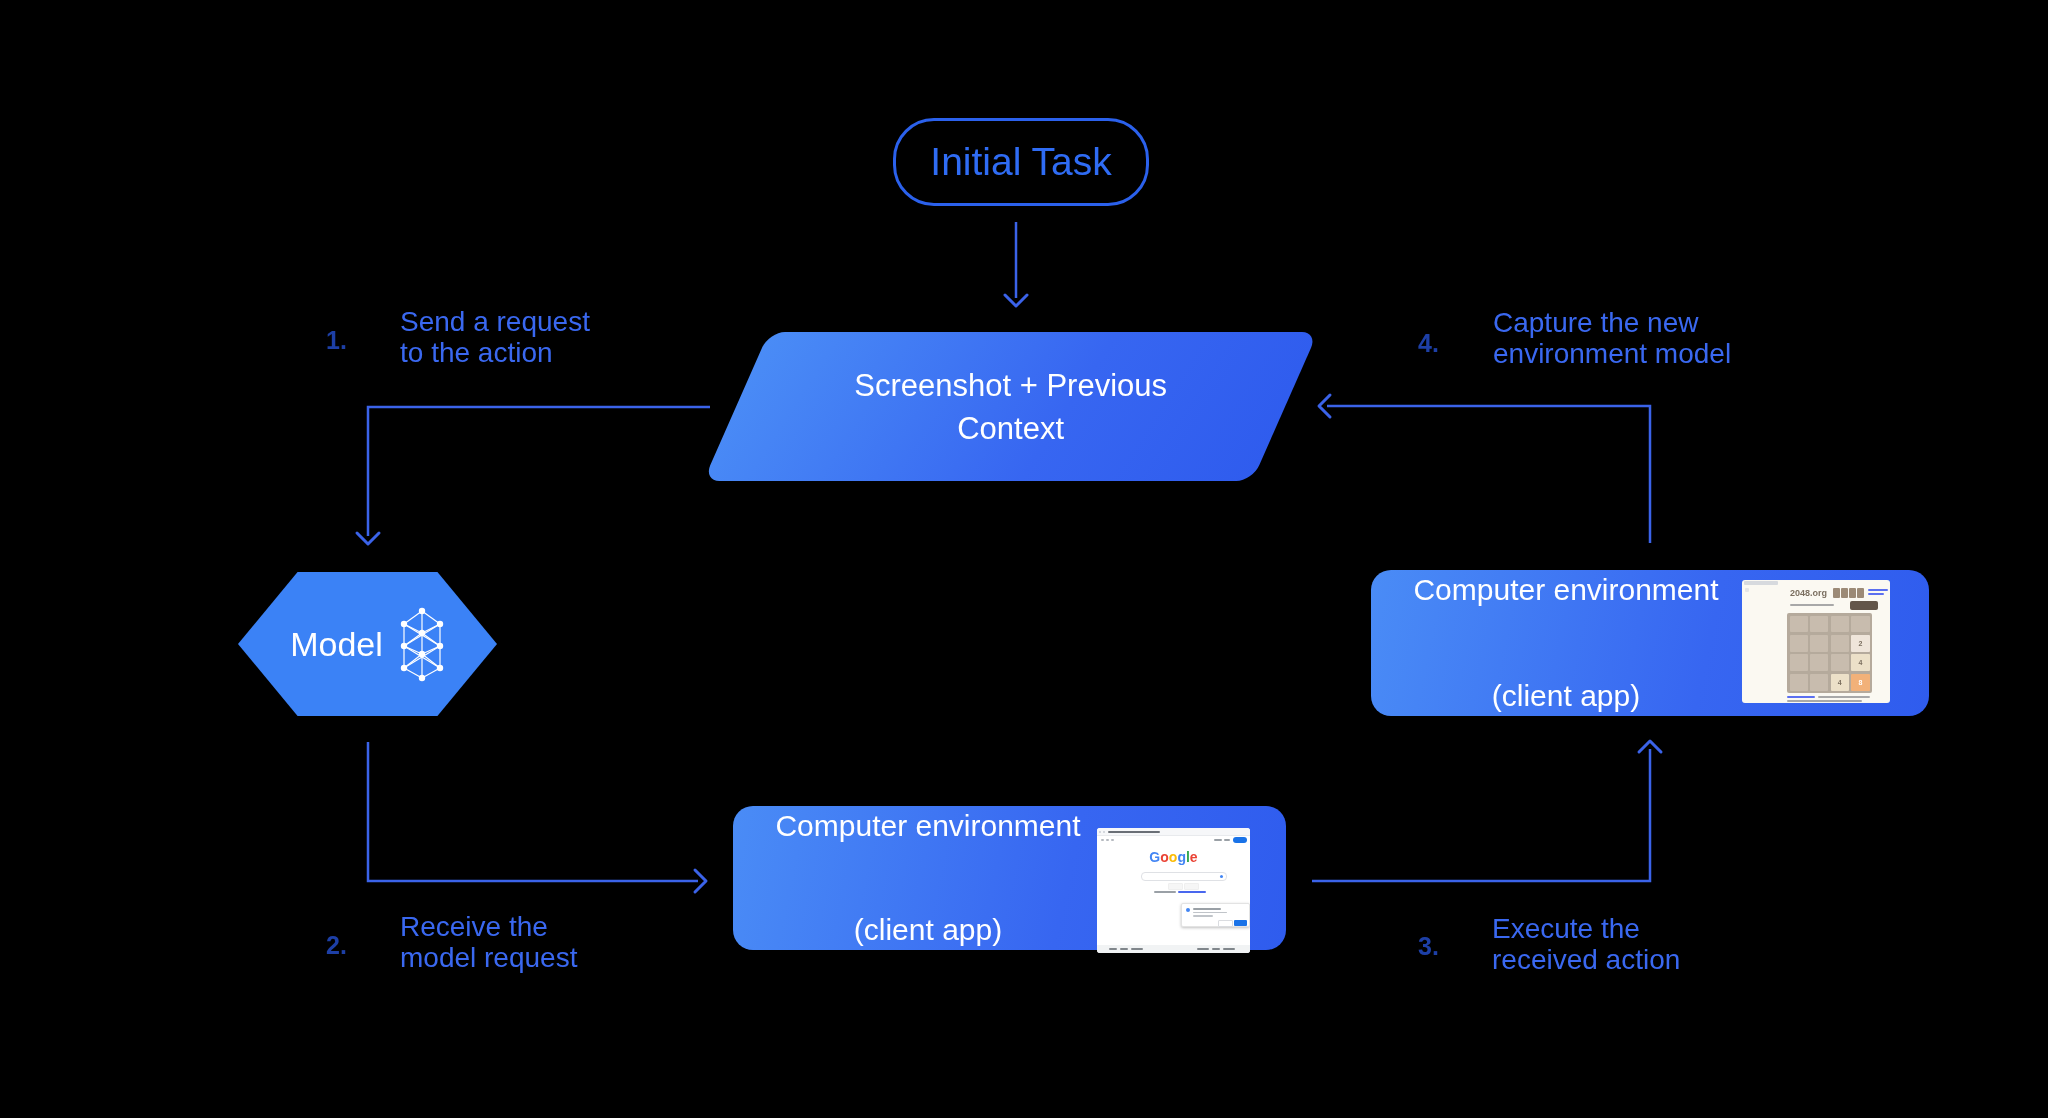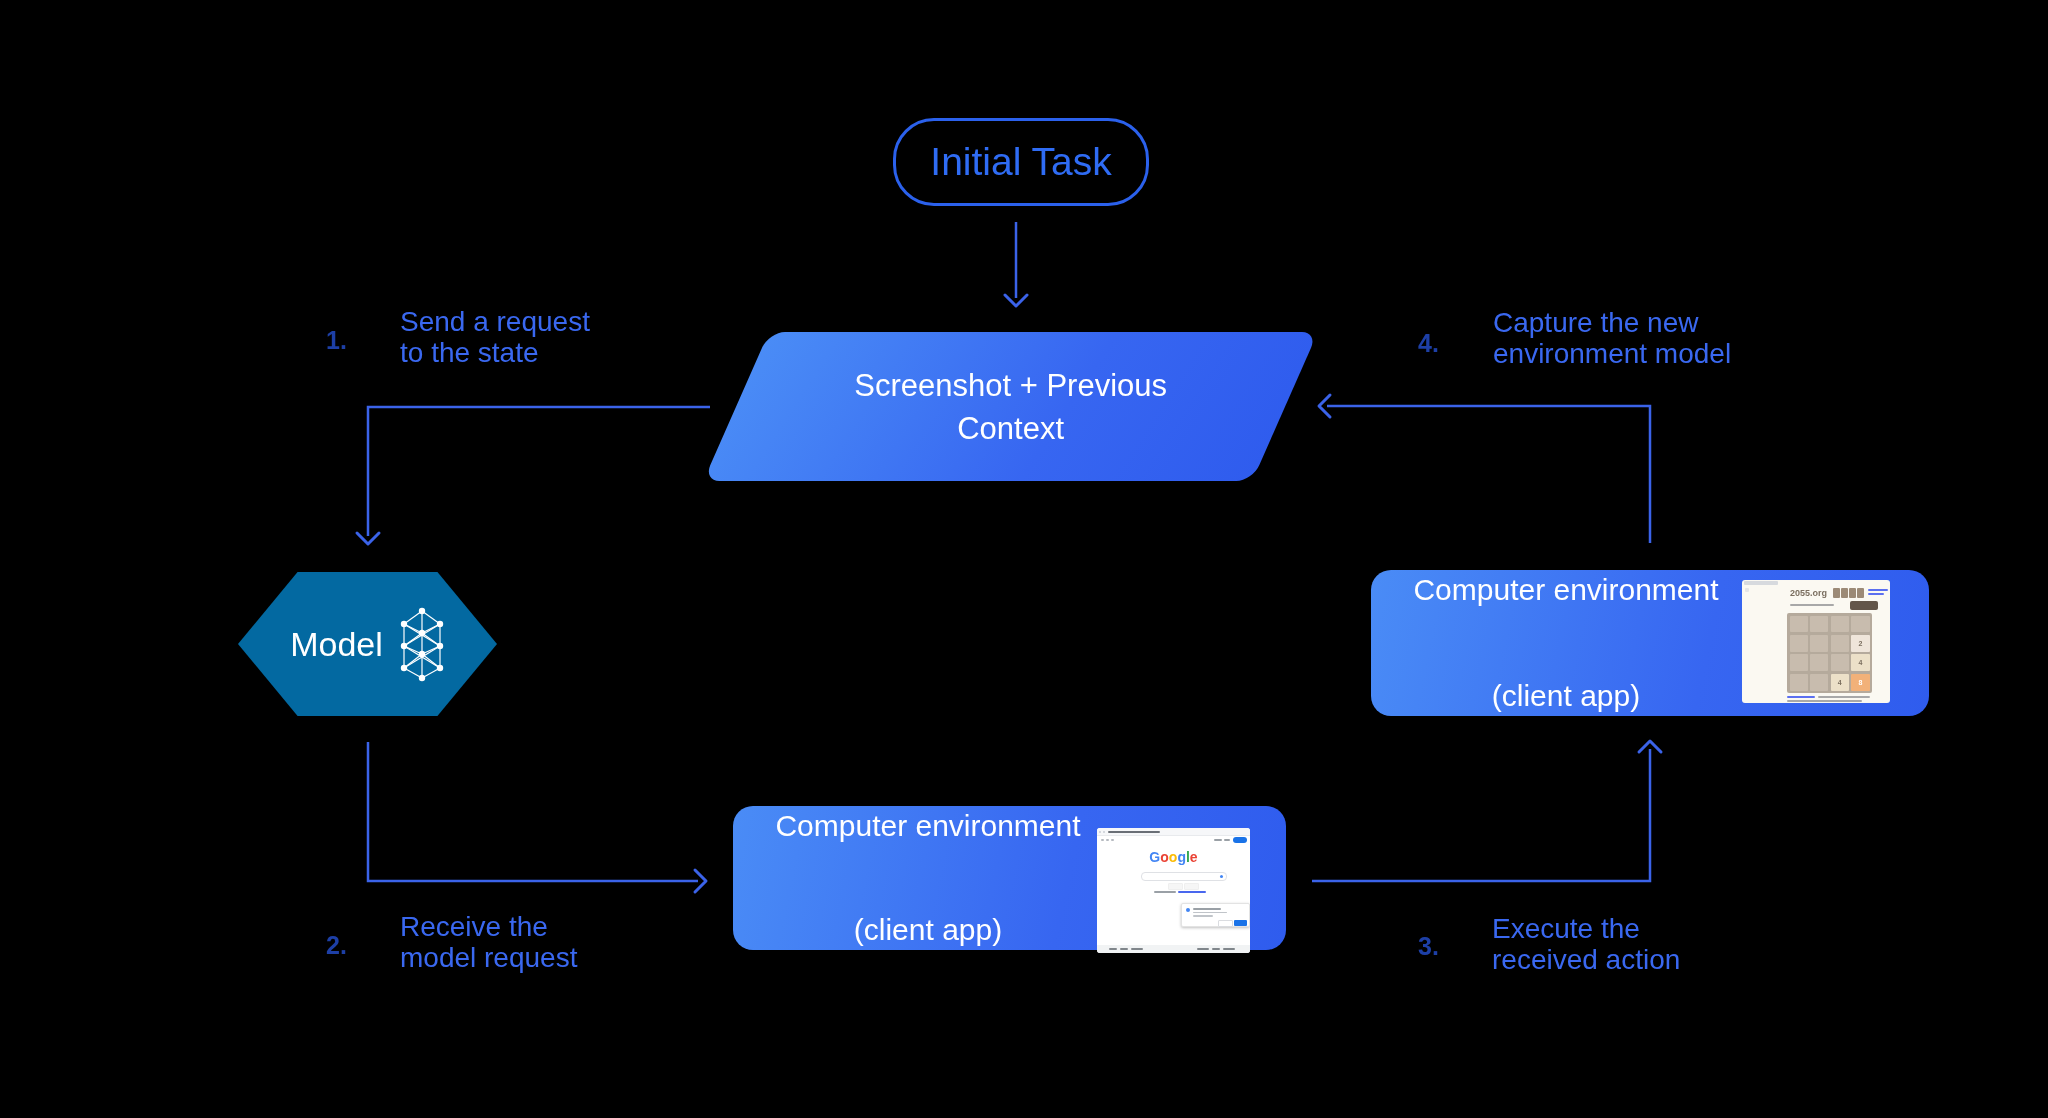--- a/index.html
+++ b/index.html
@@ -18,21 +18,21 @@
   .pill span{color:#2f6cf4;font-size:39px;font-weight:500;}
 
   
   .para{left:769px;top:332px;width:549px;height:149px;border-radius:16px;
         transform:skewX(-23.8deg);transform-origin:0 0;
         background:linear-gradient(102deg,#4a8cf6 0%,#3766f1 60%,#2f5cee 100%);}
   .para-inner{width:100%;height:100%;transform:skewX(23.8deg);display:flex;flex-direction:column;
         align-items:center;justify-content:center;color:#fff;font-size:31px;line-height:43px;text-align:center;}
 
   
-  .hex{left:238px;top:572px;width:259px;height:144px;background:#0369a1;
+  .hex{left:238px;top:572px;width:259px;height:144px;background:#3b82f6;
        clip-path:polygon(0% 50%,23% 0%,77% 0%,100% 50%,77% 100%,23% 100%);
        display:flex;align-items:center;justify-content:center;gap:16px;}
   .hex .model-label{color:#fff;font-size:34px;}
   .nn{stroke:#fff;stroke-width:1.2;}
   .nn circle{fill:#fff;stroke:none;}
 
   
   .env{border-radius:20px;background:linear-gradient(102deg,#4a8cf6 0%,#3766f1 60%,#2f5cee 100%);}
   .env-right{left:1371px;top:570px;width:558px;height:146px;}
   .env-bottom{left:733px;top:806px;width:553px;height:144px;}
@@ -154,21 +154,21 @@
   <div class="abs env env-right">
     <div class="abs env-text">
       <span>Computer environment</span>
       <span>(client app)</span>
     </div>
   </div>
 
   <div class="abs shot shot2048">
     <div class="bar" style="left:2px;top:1px;width:34px;height:4px;background:#d7dade;"></div>
     <div class="bar" style="left:3px;top:8px;width:4px;height:4px;background:#e6e6e6;"></div>
-    <span class="title2048">2055.org</span>
+    <span class="title2048">2048.org</span>
     <div class="scorebox" style="left:91px;"></div>
     <div class="scorebox" style="left:99px;"></div>
     <div class="scorebox" style="left:107px;"></div>
     <div class="scorebox" style="left:115px;"></div>
     <div class="bar blue" style="left:126px;top:9px;width:20px;height:2px;"></div>
     <div class="bar blue" style="left:126px;top:13px;width:16px;height:2px;"></div>
     <div class="bar gray" style="left:48px;top:24px;width:44px;height:2px;"></div>
     <div class="btn2048"></div>
     <div class="g2048">
       <div class="cell"></div>
@@ -234,21 +234,21 @@
       <div class="bar dgray" style="left:34px;top:3px;width:12px;height:1.5px;"></div>
       <div class="bar dgray" style="left:100px;top:3px;width:12px;height:1.5px;"></div>
       <div class="bar dgray" style="left:115px;top:3px;width:8px;height:1.5px;"></div>
       <div class="bar dgray" style="left:126px;top:3px;width:12px;height:1.5px;"></div>
     </div>
   </div>
 
   <div class="abs step-num" style="left:326px;top:325px;">1.</div>
   <div class="abs step-text" style="left:400px;top:306px;">
     <div>Send a request</div>
-    <div>to the state</div>
+    <div>to the action</div>
   </div>
 
   <div class="abs step-num" style="left:326px;top:930px;">2.</div>
   <div class="abs step-text" style="left:400px;top:911px;">
     <div>Receive the</div>
     <div>model request</div>
   </div>
 
   <div class="abs step-num" style="left:1418px;top:931px;">3.</div>
   <div class="abs step-text" style="left:1492px;top:913px;">

